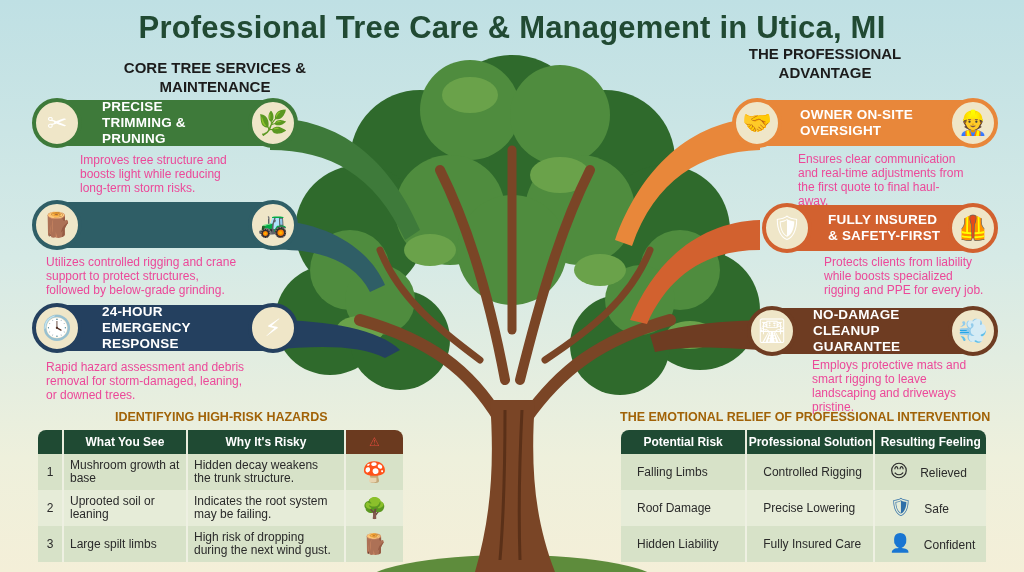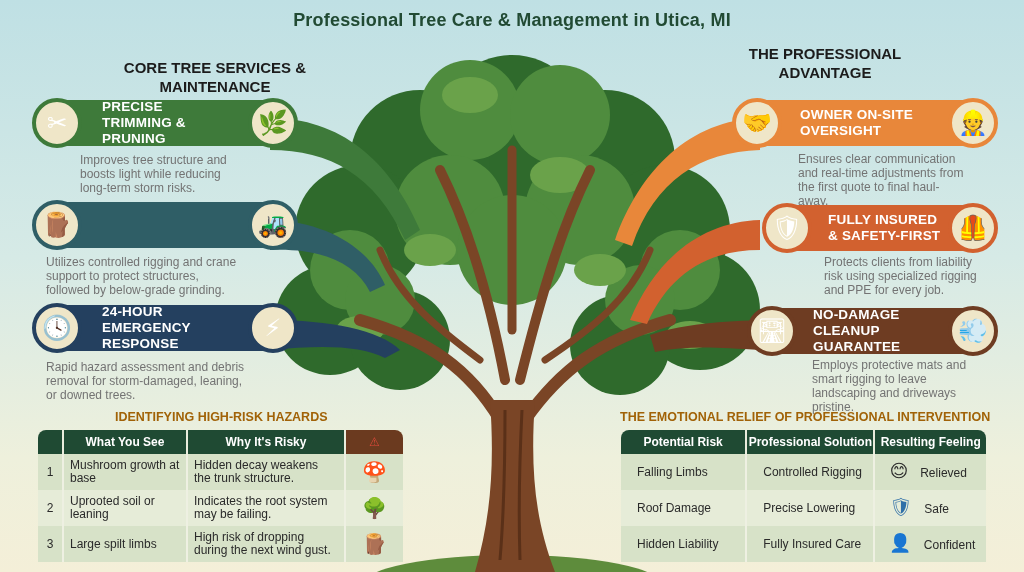--- a/index.html
+++ b/index.html
@@ -5,21 +5,21 @@
   * { box-sizing: border-box; margin: 0; padding: 0; }
   html, body { width: 1024px; height: 572px; overflow: hidden; }
   body {
     font-family: "Liberation Sans", "DejaVu Sans", sans-serif;
     background: linear-gradient(180deg, #bfe0e4 0%, #d6eae6 45%, #eef0dc 80%, #f4efd8 100%);
     position: relative;
     color: #222;
   }
   .title {
     position: absolute; left: 0; right: 0; top: 10px;
-    text-align: center; font-size: 18px; font-weight: bold;
+    text-align: center; font-size: 31px; font-weight: bold;
     color: #214a33; letter-spacing: 0.2px;
   }
   .sec-head {
     position: absolute; text-align: center; font-weight: bold;
     font-size: 15px; line-height: 19px; color: #1c1c1c; text-transform: uppercase;
   }
   
   #tree { position: absolute; left: 0; top: 0; width: 1024px; height: 572px; }
   
   .banner {
@@ -30,21 +30,21 @@
     width: 50px; height: 50px; border-radius: 50%;
     background: #efe6c8; border: 4px solid; position: absolute;
     top: -2px; display: flex; align-items: center; justify-content: center;
     font-size: 24px;
   }
   .banner .lbl {
     font-weight: bold; font-size: 13.5px; line-height: 16px; text-transform: uppercase;
     letter-spacing: 0.2px;
   }
   .desc {
-    position: absolute; font-size: 12px; line-height: 14px; color: #737373;
+    position: absolute; font-size: 12px; line-height: 14px; color: #ec4899;
   }
   
   .tbl-title { position: absolute; font-weight: bold; font-size: 12.5px; color: #a16207; }
   table {
     position: absolute; border-collapse: separate; border-spacing: 0;
     font-size: 12px; color: #2a2a2a;
   }
   th {
     background: #1f4a33; color: #fff; font-weight: bold; height: 24px;
     font-size: 12px; border-right: 2px solid #e9ecdc;
@@ -152,21 +152,21 @@
   <div class="lbl" style="margin-left:60px; width:120px;">OWNER ON-SITE OVERSIGHT</div>
   <div class="ic" style="right:-8px; border-color:#e8873a;">👷</div>
 </div>
 <div class="desc" style="left:798px; top:152px; width:170px;">Ensures clear communication and real-time adjustments from the first quote to final haul-away.</div>
 
 <div class="banner" style="left:770px; top:205px; width:220px; background:#d2612f;">
   <div class="ic" style="left:-8px; border-color:#d2612f;">🛡</div>
   <div class="lbl" style="margin-left:58px; width:120px;">FULLY INSURED &amp; SAFETY-FIRST</div>
   <div class="ic" style="right:-8px; border-color:#d2612f;">🦺</div>
 </div>
-<div class="desc" style="left:824px; top:255px; width:165px;">Protects clients from liability risk using specialized rigging and PPE for every job.</div>
+<div class="desc" style="left:824px; top:255px; width:165px;">Protects clients from liability while boosts specialized rigging and PPE for every job.</div>
 
 <div class="banner" style="left:755px; top:308px; width:235px; background:#6e3c22;">
   <div class="ic" style="left:-8px; border-color:#6e3c22;">🛣</div>
   <div class="lbl" style="margin-left:58px; width:150px;">NO-DAMAGE CLEANUP GUARANTEE</div>
   <div class="ic" style="right:-8px; border-color:#6e3c22;">💨</div>
 </div>
 <div class="desc" style="left:812px; top:358px; width:180px;">Employs protective mats and smart rigging to leave landscaping and driveways pristine.</div>
 
 <div class="tbl-title" style="left:115px; top:410px;">IDENTIFYING HIGH-RISK HAZARDS</div>
 <table class="hz" style="left:38px; top:430px; width:365px;">

